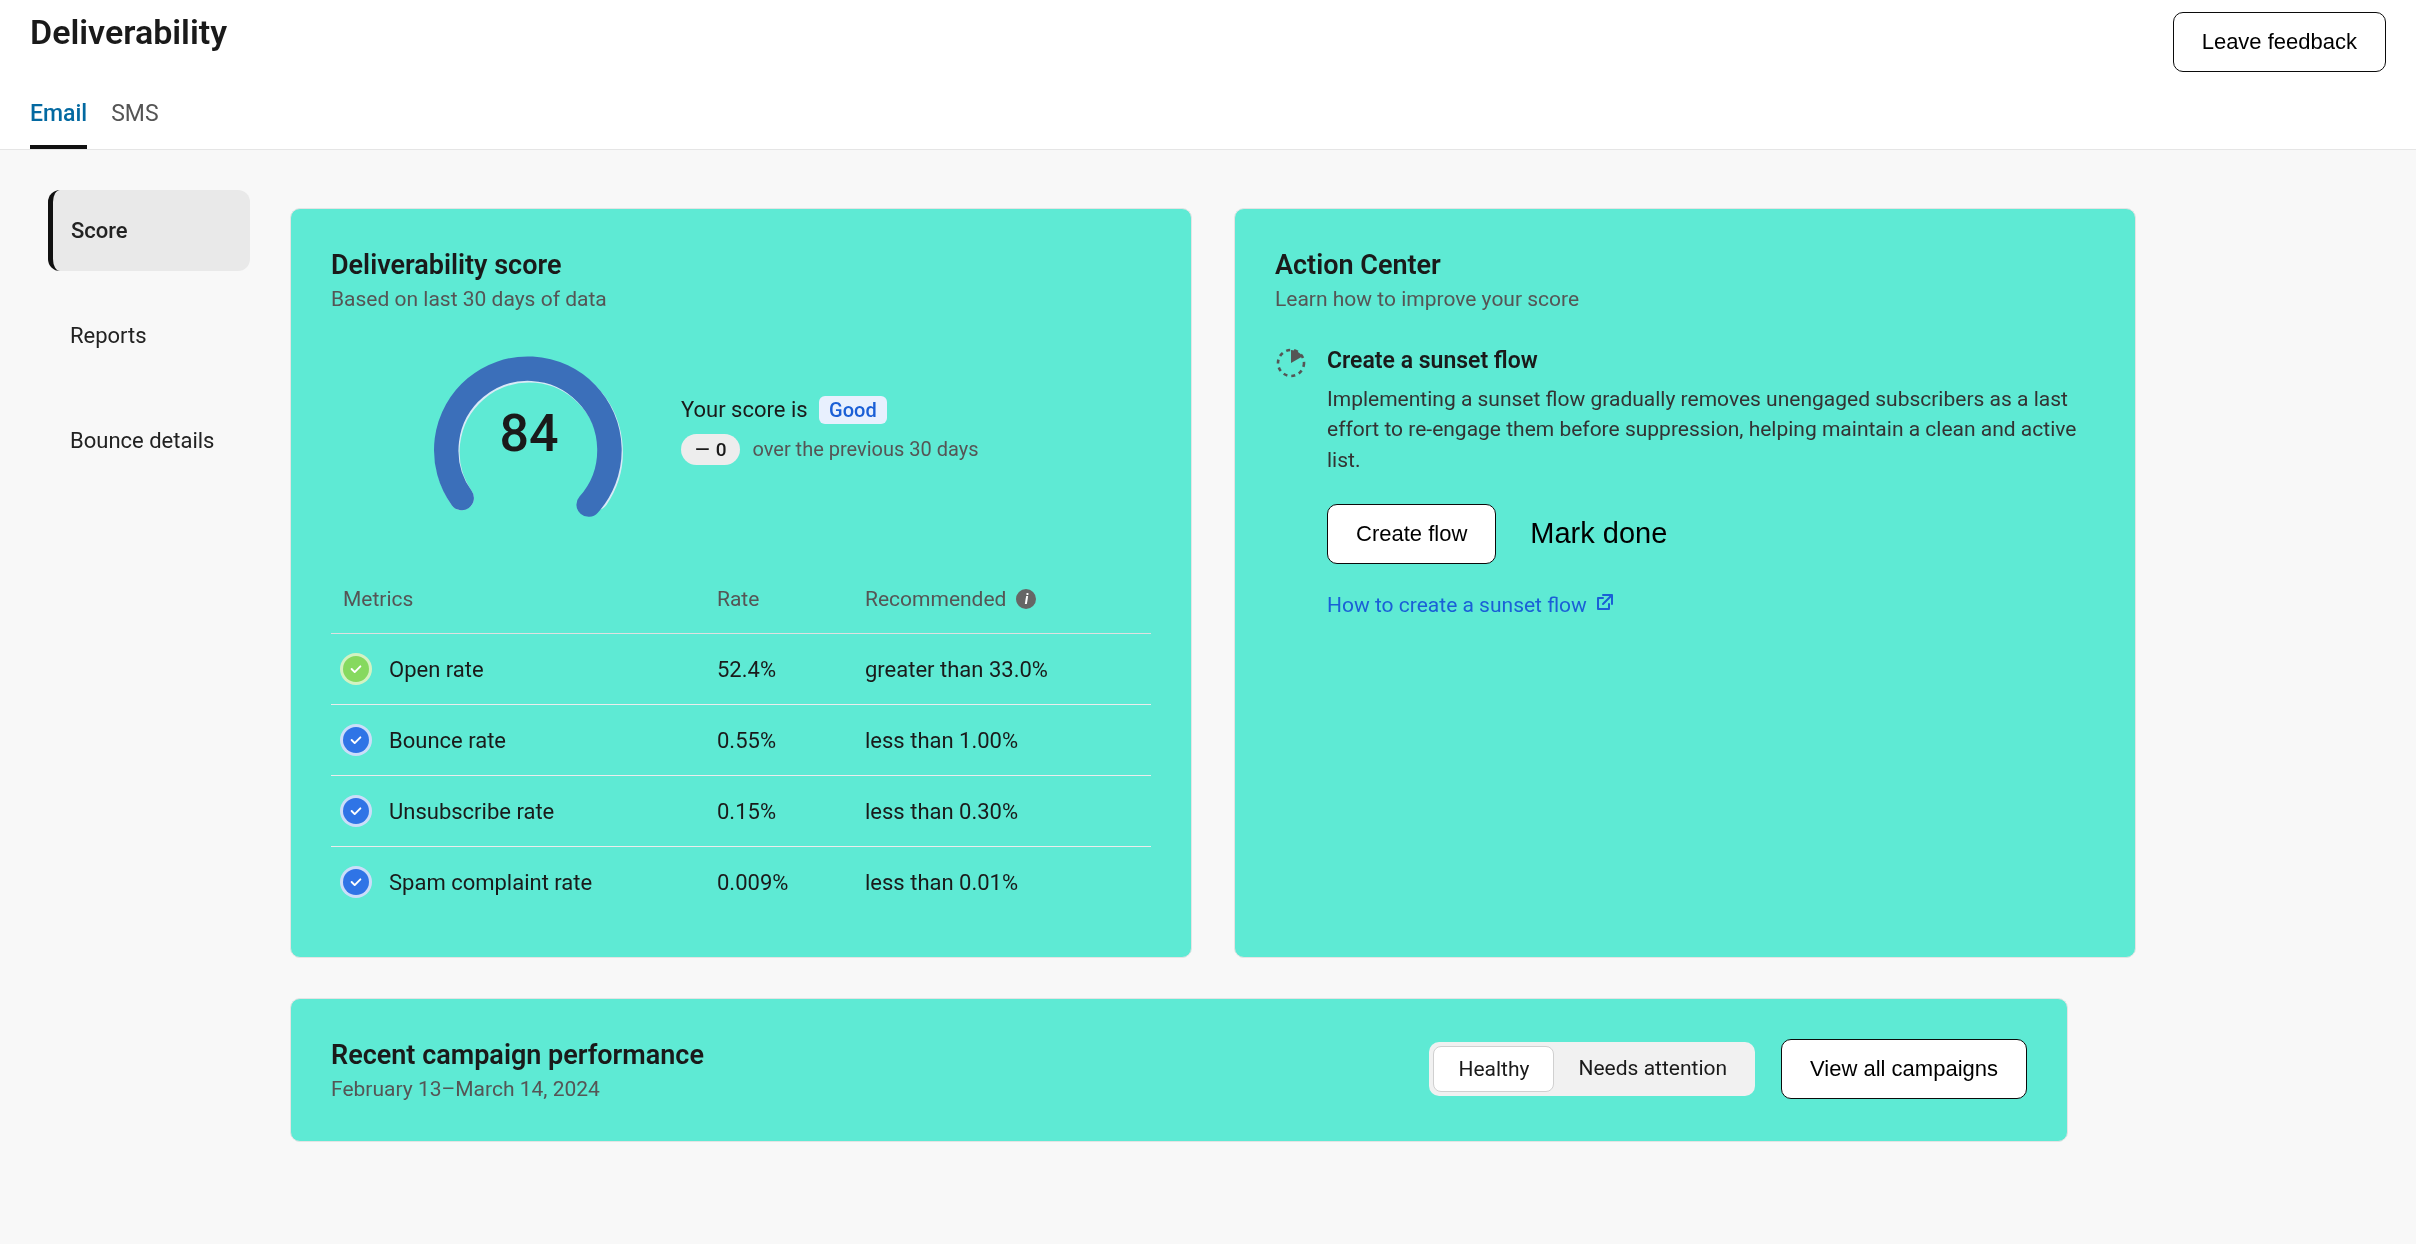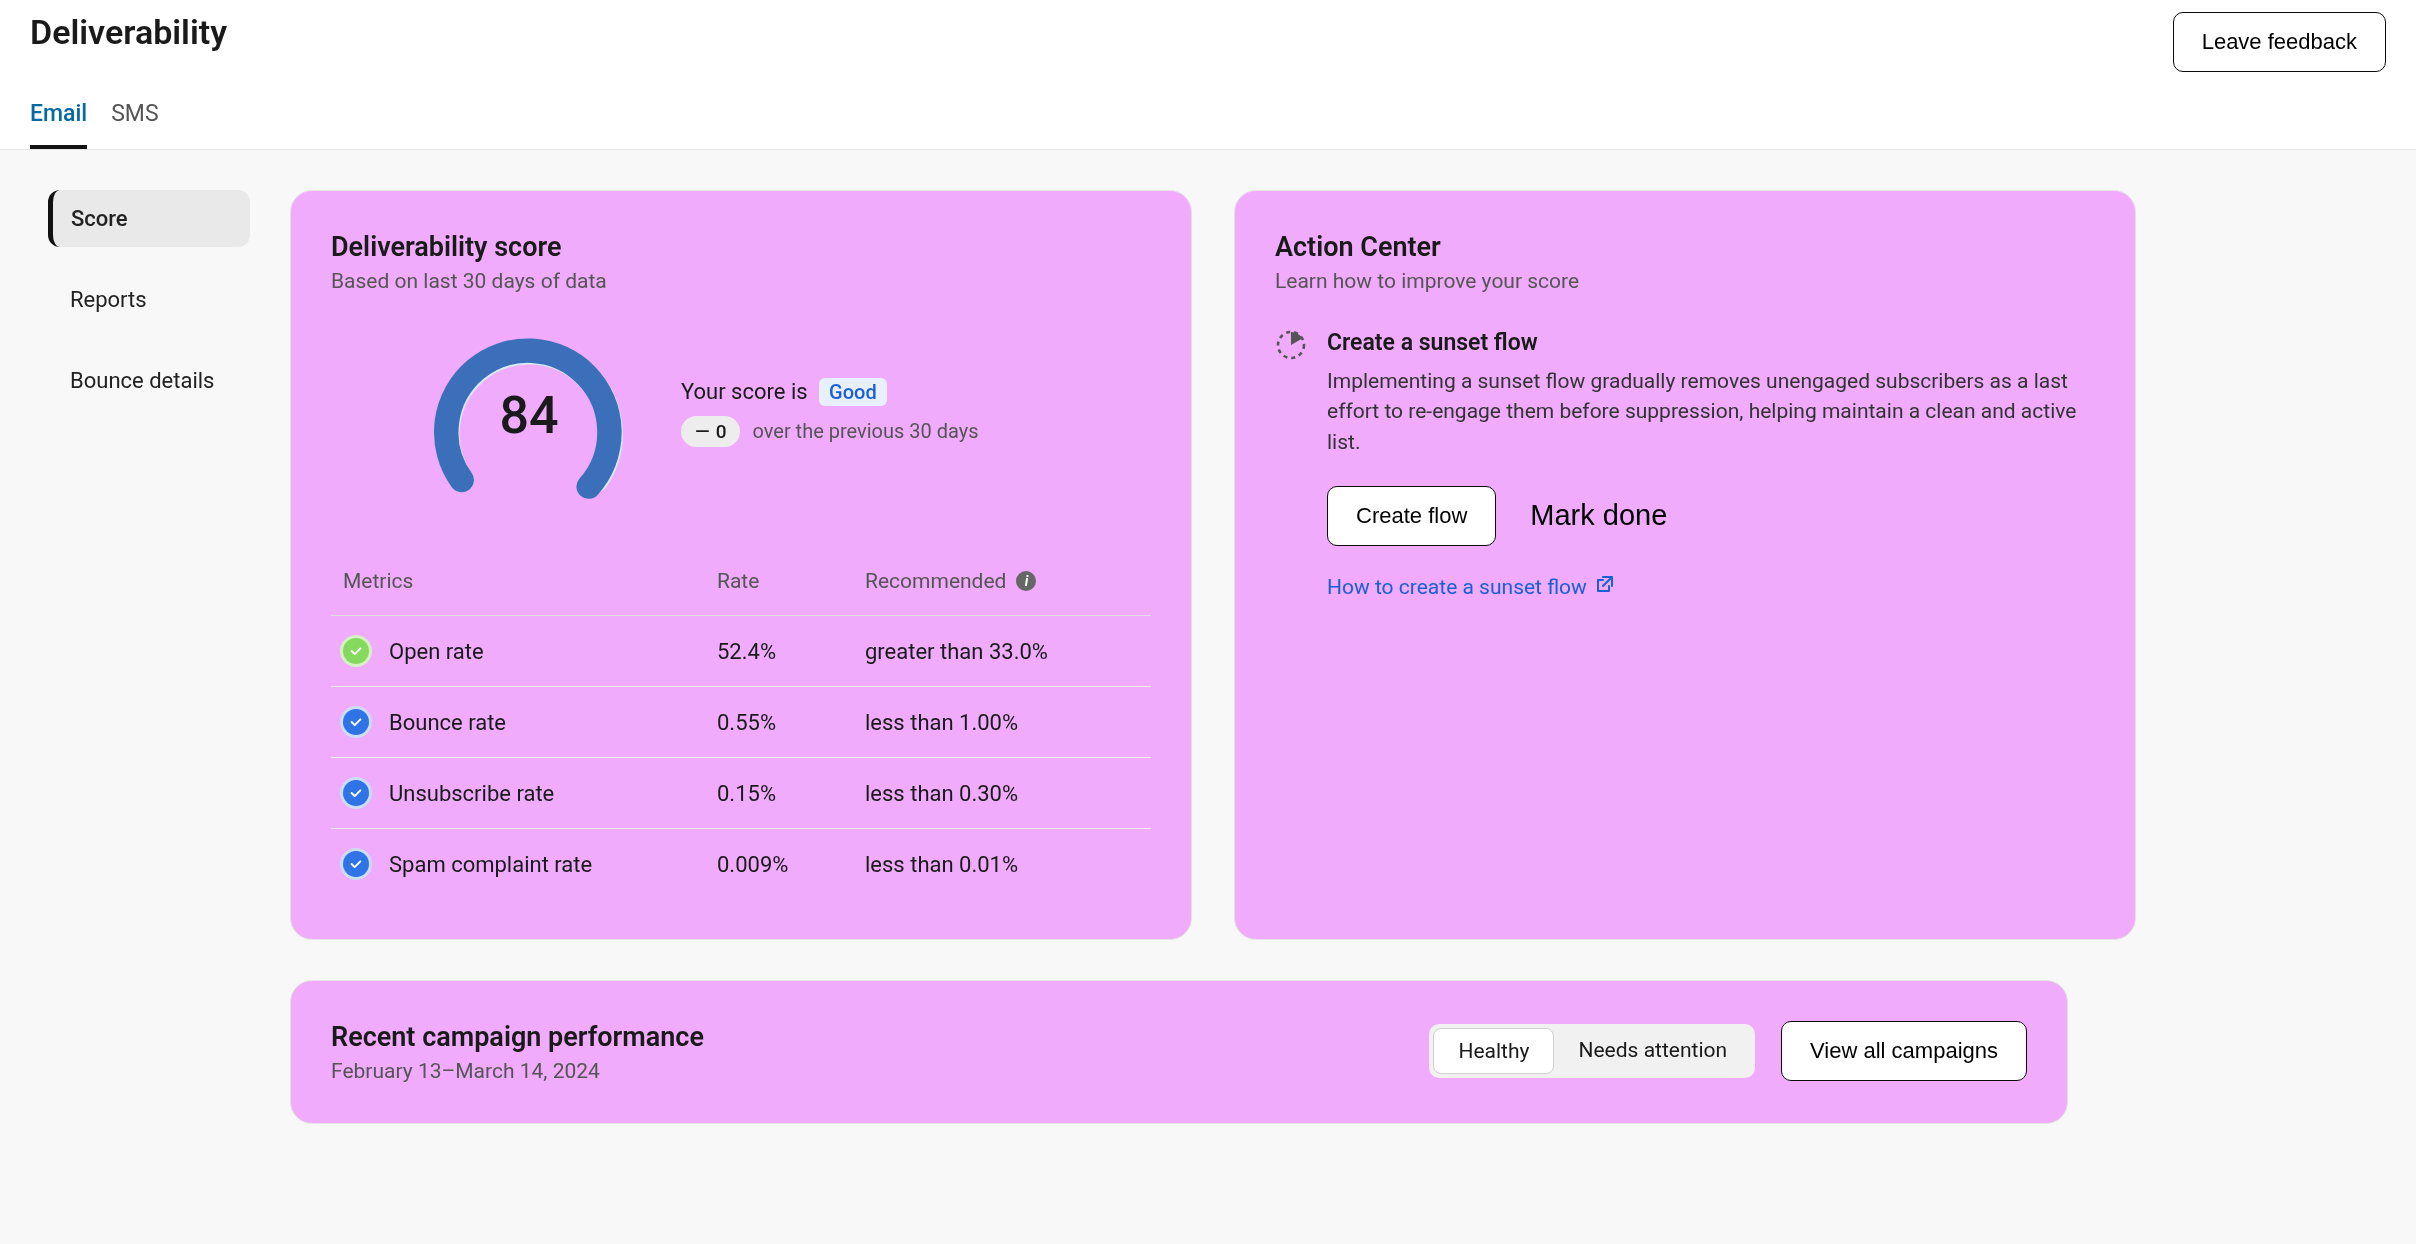--- a/index.html
+++ b/index.html
@@ -62,21 +62,21 @@
     align-items: flex-start;
     padding-top: 40px;
   }
   .sidebar {
     width: 250px;
     padding-left: 48px;
     flex-shrink: 0;
   }
   .side-item {
     font-size: 22px;
-    padding: 16px 22px;
+    padding: 28px 22px;
     border-radius: 12px;
     margin-bottom: 24px;
     cursor: pointer;
     color: #222;
   }
   .side-item.active {
     background: #e9e9e9;
     font-weight: 500;
     border-left: 5px solid #111;
     padding-left: 18px;
@@ -84,24 +84,25 @@
   .main {
     flex: 1;
     padding: 0 40px;
   }
   .cards-row {
     display: flex;
     gap: 42px;
     margin-bottom: 40px;
   }
   .card {
-    background: #f0abfc;
+    background: #5eead4;
     border: 1.5px solid #e4e4e4;
-    border-radius: 22px;
+    border-radius: 10px;
     padding: 40px;
+    margin-top: 18px;
   }
   .card-score { width: 902px; }
   .card-action { width: 902px; }
   .card-campaign { width: 1778px; }
   .card h2 {
     font-size: 27px;
     font-weight: 600;
     margin-bottom: 6px;
   }
   .card .subtitle {

